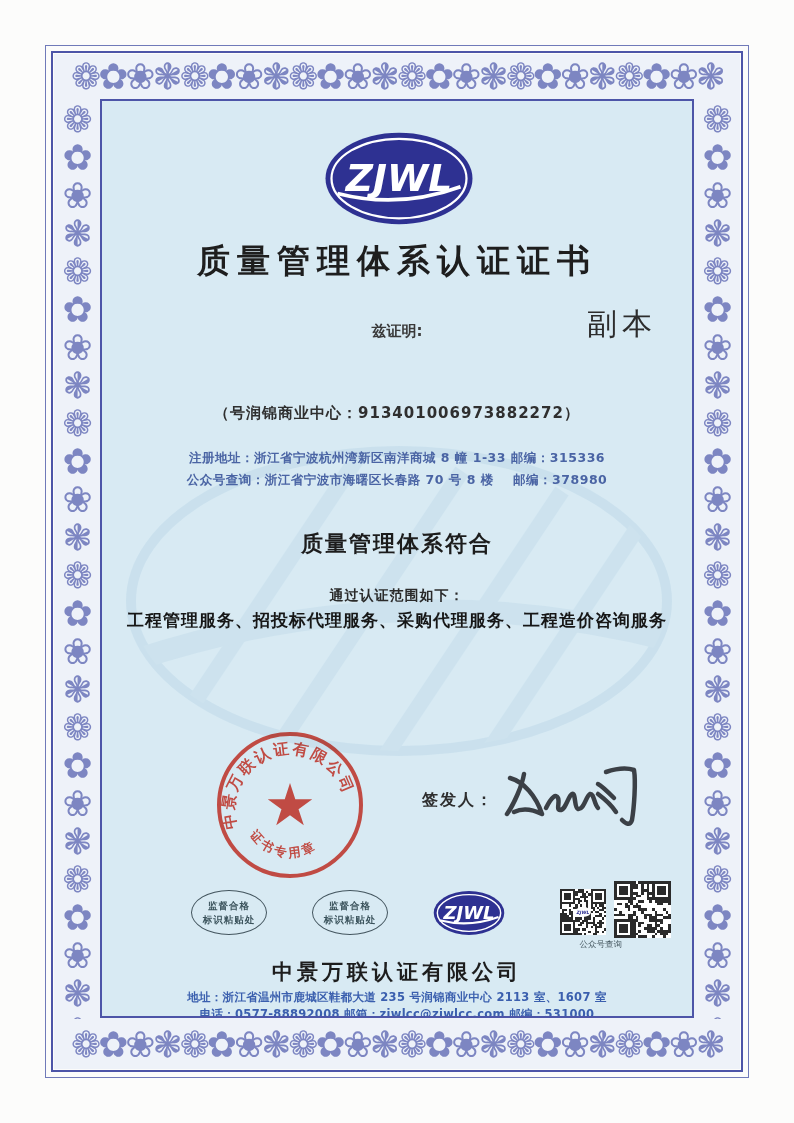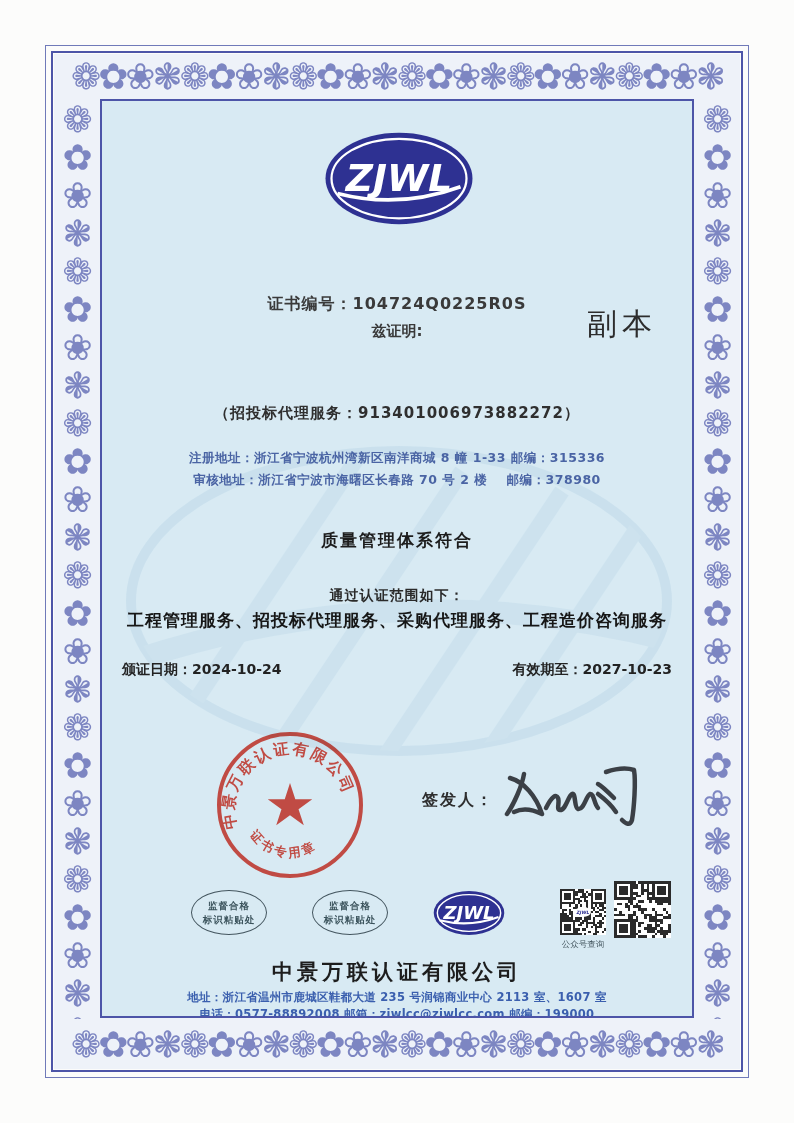--- a/index.html
+++ b/index.html
@@ -35,21 +35,21 @@
   .certify { top:221px; font-size:15px; font-weight:bold; color:#3a3a3a; }
   .copy-mark { left:485px; top:203px; font-size:30px; color:#2d2d2d; letter-spacing:5px;
                font-family:"DejaVu Serif",serif; }
   .company { top:245px; font-size:27px; font-weight:bold; color:#141414; letter-spacing:3px; }
   .company span { border-bottom:3px solid #222; padding:0 8px 2px; }
   .credit { top:303px; font-size:15px; font-weight:bold; color:#2f2f2f; letter-spacing:1px; }
 
   .addr { font-size:12.5px; font-weight:bold; color:#4a64a4; letter-spacing:.5px; }
   .addr-reg { top:349px; } .addr-audit { top:371px; }
 
-  .system-line { top:428px; font-size:17px; font-weight:bold; color:#1c1c1c; letter-spacing:2px; }
+  .system-line { top:428px; font-size:22px; font-weight:bold; color:#1c1c1c; letter-spacing:2px; }
   .standard    { top:452px; font-size:23px; font-weight:bold; color:#1c1c1c; }
   .scope-intro { top:486px; font-size:14px; font-weight:bold; color:#2a2a2a; letter-spacing:1px; }
   .scope       { top:508px; font-size:17px; font-weight:bold; color:#161616; letter-spacing:1px; }
 
   .dates { top:560px; left:20px; right:20px; display:flex; justify-content:space-between;
            font-size:14px; font-weight:bold; color:#222; }
   .fineprint { top:581px; left:20px; right:22px; font-size:12.2px; line-height:21.5px;
                color:#344b82; text-align:justify; }
   .fineprint a { color:#344b82; text-decoration:underline; }
 
@@ -66,21 +66,21 @@
   .sticker-1 { left:89px; top:789px; } .sticker-2 { left:210px; top:789px; }
 
   .qr { background:#fff; display:grid; grid-template-rows:repeat(21,1fr); grid-template-columns:repeat(21,1fr); }
   .qr i { background:#2b2b2b; }
   .qr-1 { left:458px; top:788px; width:46px; height:46px; }
   .qr-2 { left:512px; top:780px; width:57px; height:57px; }
   .qr-logo { position:absolute; left:50%; top:50%; transform:translate(-50%,-50%);
              width:16px; height:10px; background:#fff; border-radius:50%;
              display:flex; align-items:center; justify-content:center;
              font-size:4.5px; font-weight:bold; font-style:italic; color:#2e3192; }
-  .qr-caption { left:442px; top:838px; width:78px; text-align:center; font-size:8.5px; color:#44565f; }
+  .qr-caption { left:442px; top:838px; width:78px; text-align:right; font-size:8.5px; color:#44565f; }
 
   .issuer-name { top:857px; font-size:21px; font-weight:bold; color:#1d1d1d; letter-spacing:4px;
                  font-family:"DejaVu Serif",serif; }
   .issuer-line { font-size:11.5px; font-weight:bold; color:#3a5fae; letter-spacing:.3px; }
   .issuer-addr { top:889px; } .issuer-contact { top:906px; }
 </style>
 </head>
 <body>
 
 <div class="frame-line-1"></div>
@@ -109,42 +109,38 @@
     </g>
   </svg>
 
   <svg class="abs logo-big" viewBox="0 0 200 126">
     <ellipse cx="100" cy="63" rx="98" ry="61" fill="#2e3192"></ellipse>
     <ellipse cx="100" cy="63" rx="90" ry="53" fill="none" stroke="#ffffff" stroke-width="3"></ellipse>
     <path d="M18,83 Q100,104 182,74" fill="none" stroke="#ffffff" stroke-width="5"></path>
     <text x="100" y="80" text-anchor="middle" font-size="50" font-weight="bold" font-style="italic" fill="#ffffff">ZJWL</text>
   </svg>
 
-
-  <div class="abs ctr cert-line"><span>证书编号：</span><span>104724Q0225R0S</span></div>
+  <div class="abs ctr title">质量管理体系认证证书</div>
+
 
   <div class="abs ctr certify">兹证明:</div>
 
   <div class="abs copy-mark">副本</div>
 
 
-  <div class="abs ctr credit">（招投标代理服务：913401006973882272）</div>
+  <div class="abs ctr credit">（号润锦商业中心：913401006973882272）</div>
 
   <div class="abs ctr addr addr-reg"><span>注册地址：</span><span>浙江省宁波杭州湾新区南洋商城 8 幢 1-33</span>&nbsp;<span>邮编：</span><span>315336</span></div>
 
-  <div class="abs ctr addr addr-audit"><span>审核地址：</span><span>浙江省宁波市海曙区长春路 70 号 2 楼</span>&nbsp;&nbsp;&nbsp;&nbsp;<span>邮编：</span><span>378980</span></div>
+  <div class="abs ctr addr addr-audit"><span>公众号查询：</span><span>浙江省宁波市海曙区长春路 70 号 8 楼</span>&nbsp;&nbsp;&nbsp;&nbsp;<span>邮编：</span><span>378980</span></div>
 
   <div class="abs ctr system-line">质量管理体系符合</div>
   <div class="abs ctr scope-intro">通过认证范围如下：</div>
   <div class="abs ctr scope">工程管理服务、招投标代理服务、采购代理服务、工程造价咨询服务</div>
 
-  <div class="abs dates">
-    <div><span>颁证日期：</span><span>2024-10-24</span></div>
-    <div><span>有效期至：</span><span>2027-10-23</span></div>
-  </div>
 
 
   <svg class="abs seal" viewBox="0 0 150 150">
     <defs>
       <path id="sealTop" d="M 22,98 A 56,56 0 1 1 128,98"></path>
       <path id="sealBottom" d="M 33,101 A 47,47 0 0 0 117,101"></path>
     </defs>
     <circle cx="75" cy="75" r="71" fill="none" stroke="#e03a2d" stroke-width="4"></circle>
     <text font-size="15.5" font-weight="bold" fill="#e03a2d" letter-spacing="2.5">
       <textPath href="#sealTop" startOffset="0">中景万联认证有限公司</textPath>
@@ -664,15 +660,15 @@
       <i style="grid-area: 21 / 12;"></i>
       <i style="grid-area: 21 / 15;"></i>
       <i style="grid-area: 21 / 19;"></i>
     </div>
   <div class="abs qr-caption">公众号查询</div>
 
   <div class="abs ctr issuer-name">中景万联认证有限公司</div>
 
   <div class="abs ctr issuer-line issuer-addr"><span>地址：</span><span>浙江省温州市鹿城区鞋都大道 235 号润锦商业中心 2113 室、1607 室</span></div>
 
-  <div class="abs ctr issuer-line issuer-contact"><span>电话：</span><span>0577-88892008</span>&nbsp;<span>邮箱：</span><span>zjwlcc@zjwlcc.com</span>&nbsp;<span>邮编：</span><span>199000</span></div>
+  <div class="abs ctr issuer-line issuer-contact"><span>电话：</span><span>0577-88892008</span>&nbsp;<span>邮箱：</span><span>zjwlcc@zjwlcc.com</span>&nbsp;<span>邮编：</span><span>531000</span></div>
 
 </div>
 
 </body></html>

